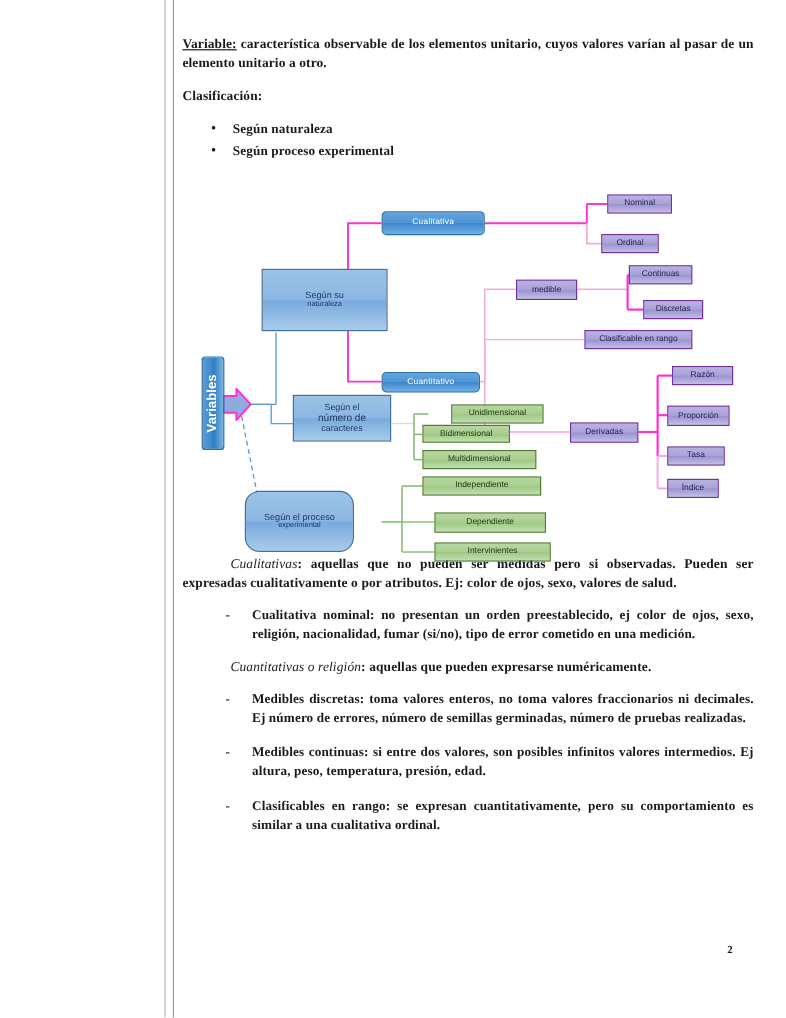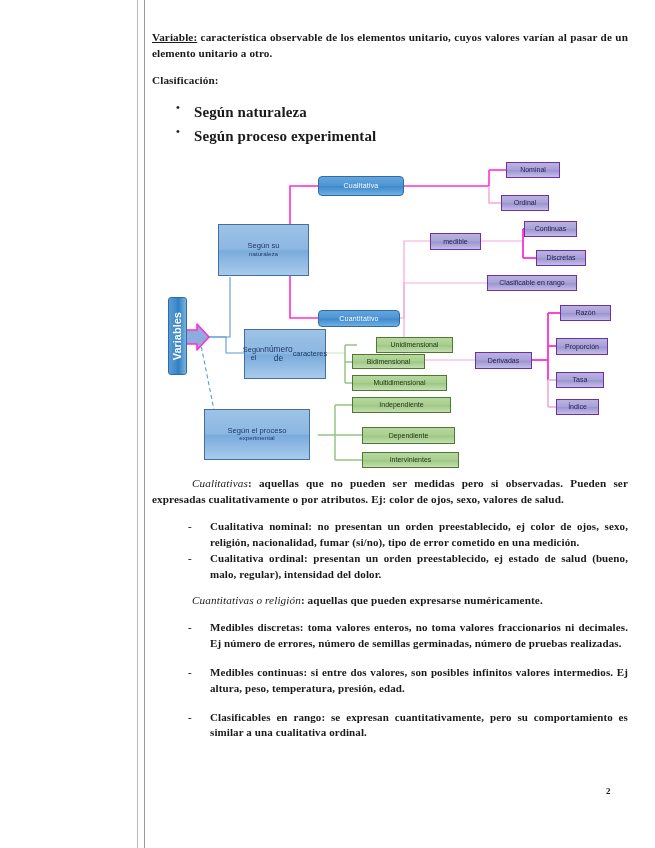--- a/index.html
+++ b/index.html
@@ -57,21 +57,21 @@
     font-style: italic;
     font-weight: normal;
     margin-left: 40px;
   }
   ul.bullets {
     margin: 0 0 10px 0;
     padding: 0 0 0 42px;
     list-style: none;
   }
   ul.bullets li {
-    font-size: 15px;
+    font-size: 11px;
     line-height: 1.62;
     font-weight: bold;
     position: relative;
     letter-spacing: .1px;
   }
   ul.bullets li:before {
     content: "\2022";
     position: absolute;
     left: -18px;
     top: -1px;
@@ -196,21 +196,20 @@
       <li>Según naturaleza</li>
       <li>Según proceso experimental</li>
     </ul>
 
     <div style="height:318px"></div>
 
     <p class="para"><span class="ital">Cualitativas</span><span>: aquellas que no pueden ser medidas pero si observadas. Pueden ser expresadas cualitativamente o por atributos. Ej: color de ojos, sexo, valores de salud.</span></p>
 
     <ul class="dashes">
       <li>Cualitativa nominal: no presentan un orden preestablecido, ej color de ojos, sexo, religión, nacionalidad, fumar (si/no), tipo de error cometido en una medición.</li>
-      <li>Cualitativa ordinal: presentan un orden preestablecido, ej estado de salud (bueno, malo, regular), intensidad del dolor.</li>
     </ul>
 
     <p class="para"><span class="ital">Cuantitativas o religión</span><span>: aquellas que pueden expresarse numéricamente.</span></p>
 
     <ul class="dashes spaced">
       <li>Medibles discretas: toma valores enteros, no toma valores fraccionarios ni decimales. Ej número de errores, número de semillas germinadas, número de pruebas realizadas.</li>
       <li>Medibles continuas: si entre dos valores, son posibles infinitos valores intermedios. Ej altura, peso, temperatura, presión, edad.</li>
       <li>Clasificables en rango: se expresan cuantitativamente, pero su comportamiento es similar a una cualitativa ordinal.</li>
     </ul>
 
@@ -270,32 +269,32 @@
 
       <g>
         <path d="M186 330 L197 330 L197 324 L209 337 L197 350 L197 344 L186 344 Z" fill="#8faadc" stroke="#ff2fd0" stroke-width="1.6" stroke-linejoin="round"></path>
       </g>
     </svg>
 
     <div class="dg-box b-vert" style="left:168px; top:297px; width:19px; height:78px;">
       <span>Variables</span>
     </div>
 
-    <div class="dg-box b-blue" style="left:218px; top:224px; width:91px; height:52px; flex-direction:column;">
+    <div class="dg-box b-blue" style="left:218px; top:224px; width:105px; height:52px; flex-direction:column;">
       <div class="dg-l1">Según su</div>
       <div class="dg-l2">naturaleza</div>
     </div>
 
-    <div class="dg-box b-blue" style="left:244px; top:329px; width:82px; height:50px; flex-direction:row;">
+    <div class="dg-box b-blue" style="left:244px; top:329px; width:82px; height:39px; flex-direction:column;">
       <div class="dg-big1">Según el</div>
       <div class="dg-big2">número de</div>
       <div class="dg-big1">caracteres</div>
     </div>
 
-    <div class="dg-box b-blue" style="left:204px; top:409px; width:106px; height:51px; flex-direction:column;">
+    <div class="dg-box b-blue" style="left:204px; top:409px; width:91px; height:51px; flex-direction:column;border-radius:12px;">
       <div class="dg-l1">Según el proceso</div>
       <div class="dg-l2">experimental</div>
     </div>
 
     <div class="dg-box b-blue2" style="left:318px; top:176px; width:86px; height:20px;">
       <span>Cualitativa</span>
     </div>
 
     <div class="dg-box b-blue2" style="left:318px; top:310px; width:82px; height:17px;">
       <span>Cuantitativo</span>

